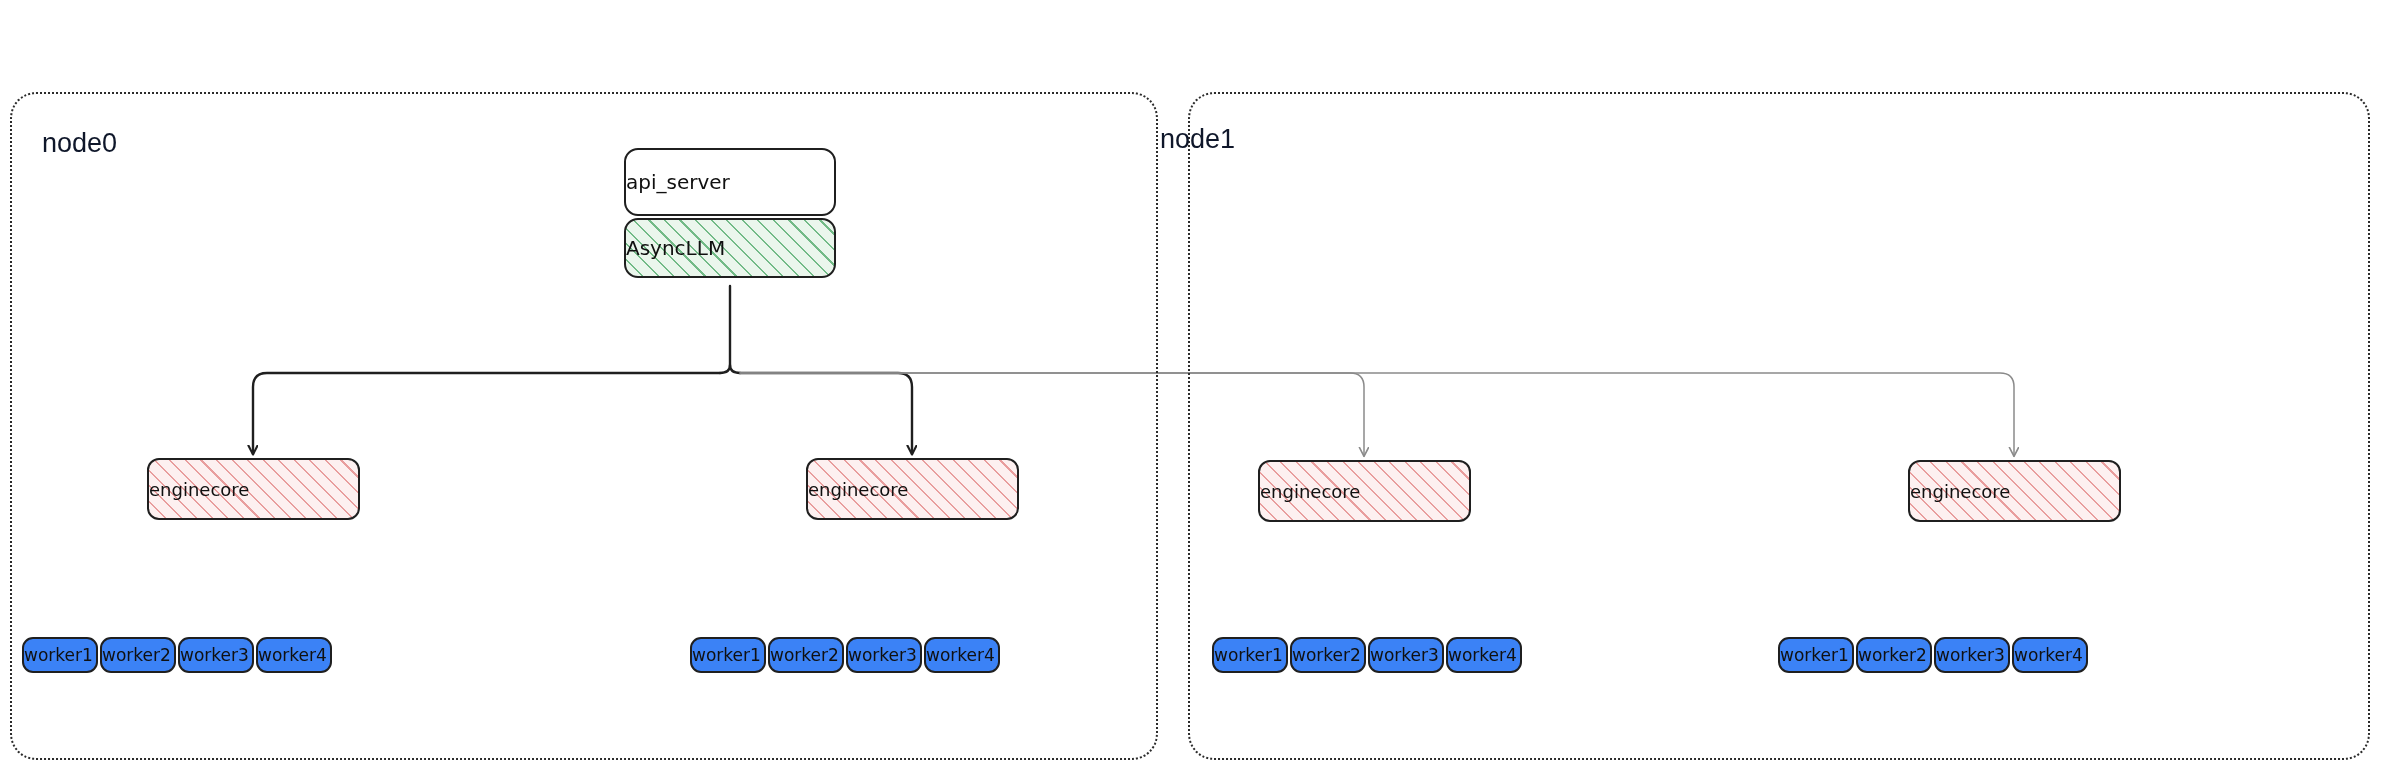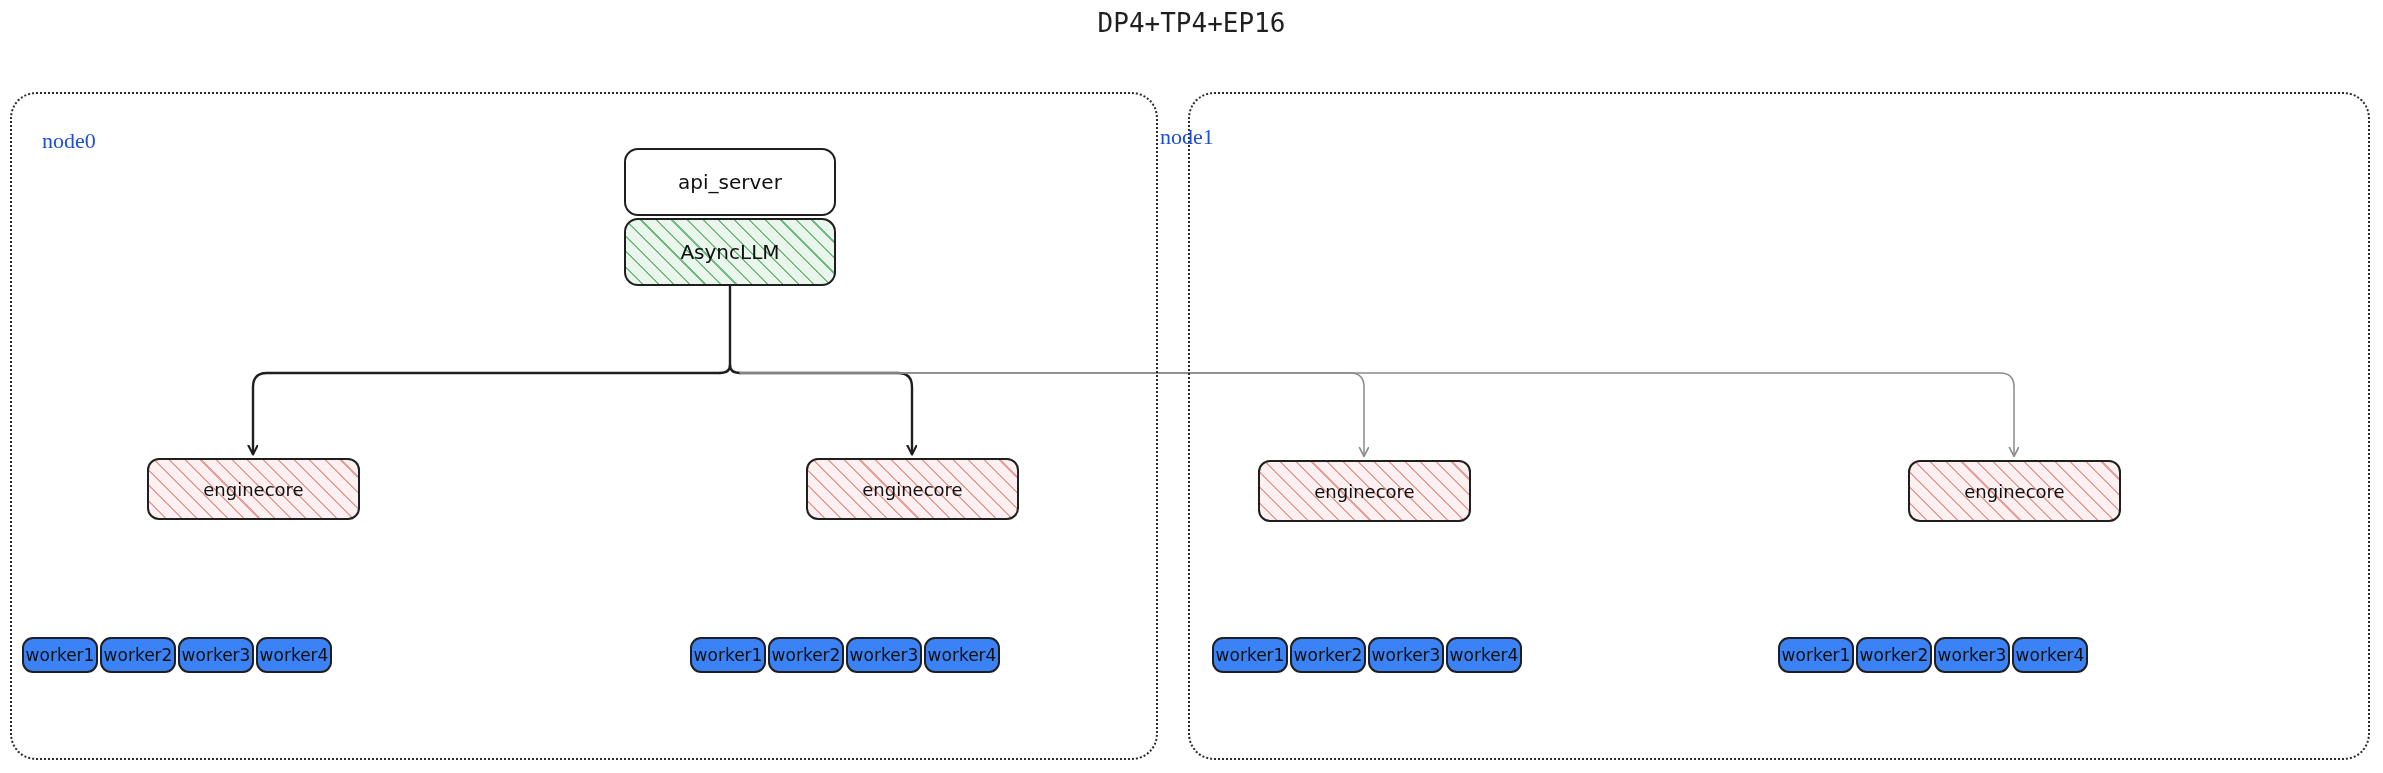--- a/index.html
+++ b/index.html
@@ -36,35 +36,34 @@
   
   .node-box {
     position: absolute;
     border: 2.5px dotted #2b2b2b;
     border-radius: 26px;
     box-sizing: border-box;
     background: transparent;
   }
   .node-label {
     position: absolute;
-    font-family: Liberation Serif, serif;
-    font-size: 22px;
-    color: #1d4ed8;
+    font-family: Liberation Sans, sans-serif;
+    font-size: 27px;
+    color: #0f172a;
     white-space: nowrap;
   }
 
   
   .rbox {
     position: absolute;
     box-sizing: border-box;
     border: 2.2px solid #1f1f1f;
     border-radius: 12px;
     display: flex;
     align-items: center;
-    justify-content: center;
     background: #ffffff;
     color: #101010;
     white-space: nowrap;
   }
 
   .box-apiserver {
     font-size: 20px;
     border-radius: 14px;
     background: #ffffff;
   }
@@ -110,21 +109,20 @@
     width: 2383px;
     height: 773px;
     pointer-events: none;
   }
 </style>
 </head>
 <body>
 
 <div id="stage">
 
-  <div id="diagram-title">DP4+TP4+EP16</div>
 
   <svg id="connectors" viewBox="0 0 2383 773" preserveAspectRatio="none" xmlns="http://www.w3.org/2000/svg">
     <defs>
       <marker id="arrow-dark" markerWidth="12" markerHeight="12" refX="9.2" refY="5" orient="auto" markerUnits="userSpaceOnUse">
         <path d="M0.6,0.4 L9.6,5 L0.6,9.6" fill="none" stroke="#1f1f1f" stroke-width="2.1" stroke-linecap="round" stroke-linejoin="round"></path>
       </marker>
       <marker id="arrow-grey" markerWidth="12" markerHeight="12" refX="9.2" refY="5" orient="auto" markerUnits="userSpaceOnUse">
         <path d="M0.6,0.4 L9.6,5 L0.6,9.6" fill="none" stroke="#8a8a8a" stroke-width="1.6" stroke-linecap="round" stroke-linejoin="round"></path>
       </marker>
     </defs>
@@ -137,21 +135,21 @@
         <path d="M 740 373 L 2000 373 Q 2014 373 2014 387 L 2014 456" fill="none" stroke="#8a8a8a" stroke-width="1.5" stroke-linecap="round" marker-end="url(#arrow-grey)"></path>
       </g>
   </svg>
 
   <div id="node-layer">
       <div class="node-box" style="left: 10px; top: 92px; width: 1148px; height: 668px;"></div>
       <div class="node-label" style="left: 42px; top: 128px;">node0</div>
       <div class="rbox box-apiserver" style="left: 624px; top: 148px; width: 212px; height: 68px;">
         <span>api_server</span>
       </div>
-      <div class="rbox box-asyncllm" style="left: 624px; top: 218px; width: 212px; height: 68px;">
+      <div class="rbox box-asyncllm" style="left: 624px; top: 218px; width: 212px; height: 60px;">
         <span>AsyncLLM</span>
       </div>
       <div class="rbox box-enginecore" style="left: 147px; top: 458px; width: 213px; height: 62px;">
         <span>enginecore</span>
       </div>
       <div class="rbox box-worker" style="left: 22px; top: 637px; width: 76px; height: 36px;">
         <span>worker1</span>
       </div>
       <div class="rbox box-worker" style="left: 100px; top: 637px; width: 76px; height: 36px;">
         <span>worker2</span>

